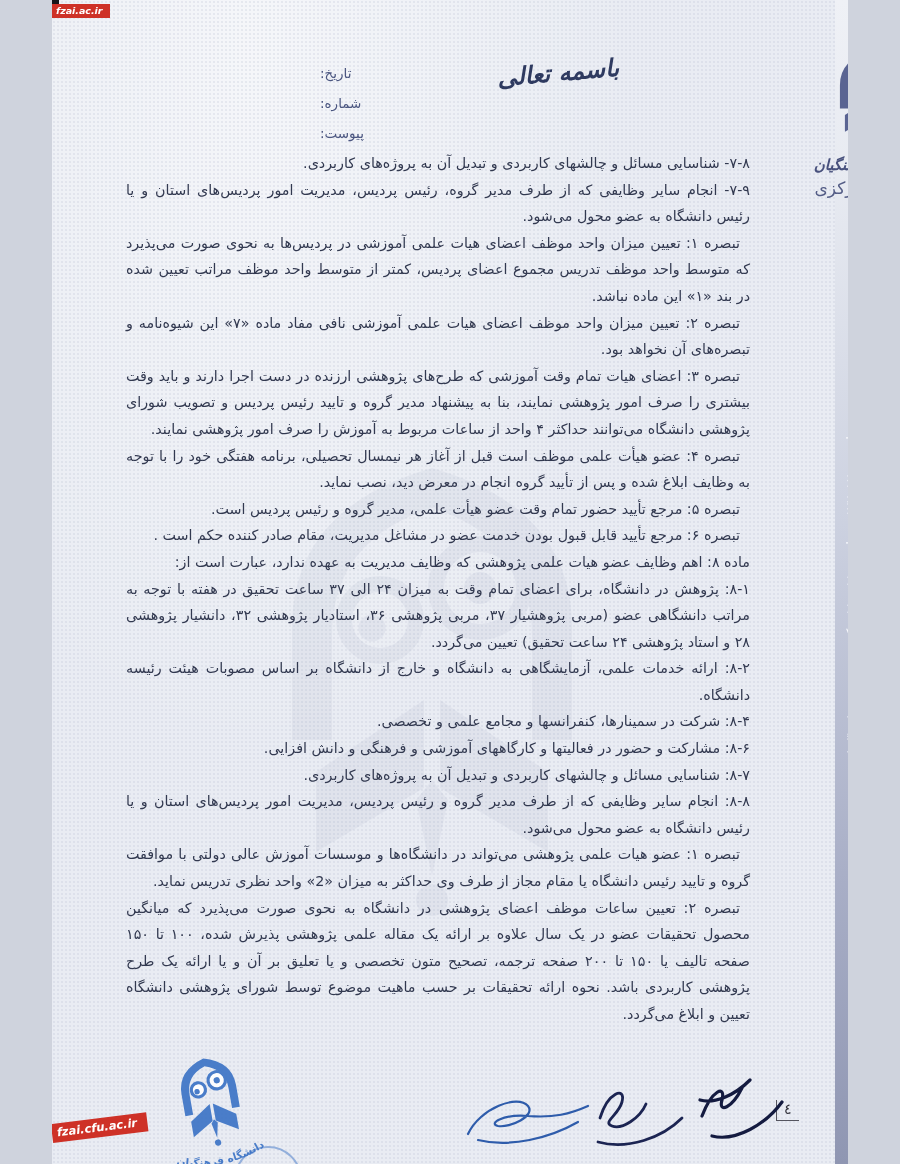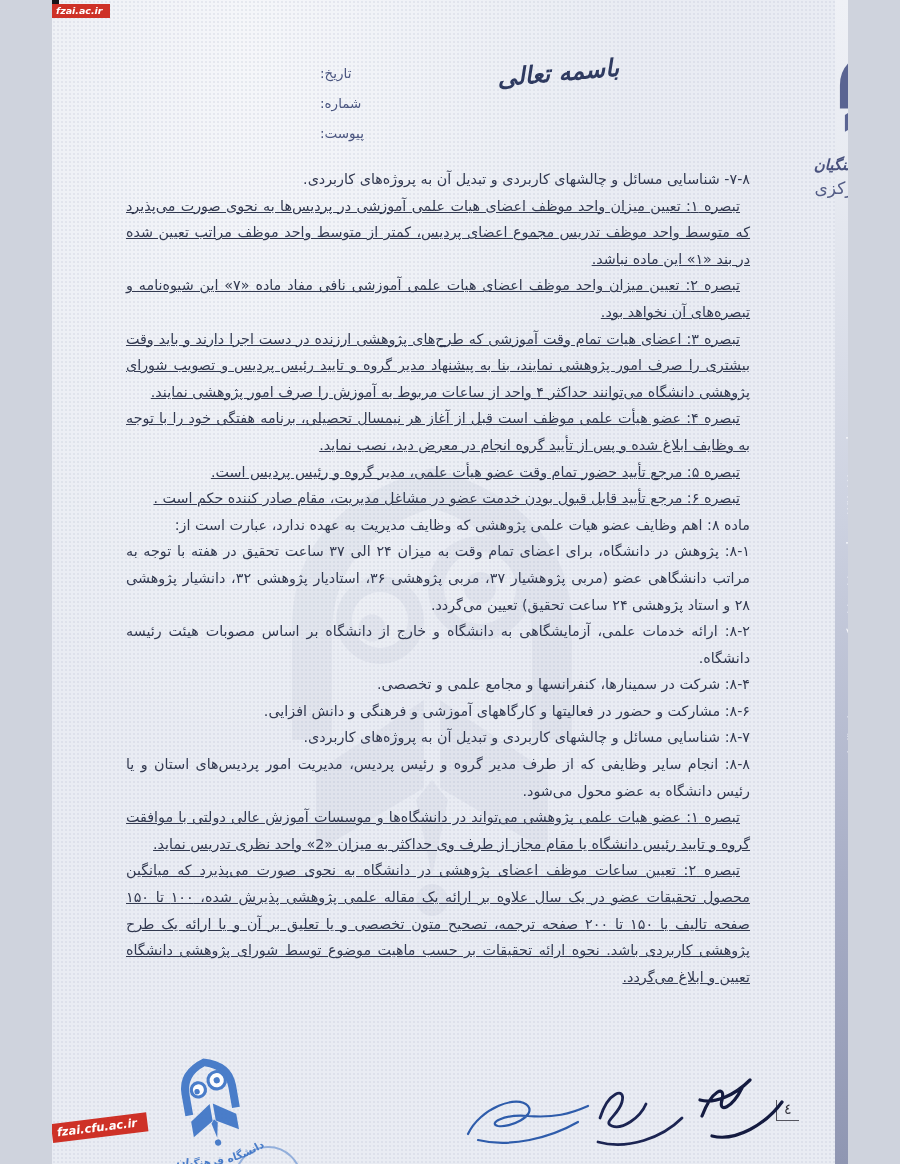--- a/index.html
+++ b/index.html
@@ -38,23 +38,23 @@
     font-size:24px;color:#2e3a60;transform:rotate(-5deg);}
   .logo-block{position:absolute;left:742px;top:42px;width:150px;text-align:center;color:#5a6492;}
   .logo-block svg{width:100px;height:108px;}
   .logo-uni{font-size:15px;font-weight:bold;font-style:italic;color:#48517d;direction:rtl;margin-top:2px;}
   .logo-org{font-size:17px;color:#545d86;direction:rtl;margin-top:4px;}
   
   .wm-logo{position:absolute;left:110px;top:420px;width:540px;height:520px;
     color:#5a6492;opacity:.06;pointer-events:none;}
   
   .doc-body{position:absolute;left:74px;top:150px;width:624px;direction:rtl;
-    text-align:justify;font-size:14.3px;line-height:26.6px;color:#323950;margin-top:16px;}
+    text-align:justify;font-size:14.3px;line-height:26.6px;color:#323950;}
   .body-par{margin:0;}
-  .indent{text-indent:10px;text-decoration:underline;}
+  .indent{text-indent:10px;}
   
   .pagenum{position:absolute;left:724px;top:1100px;font-size:14px;color:#2f2f38;
     border-left:1.5px solid #55555f;border-bottom:1.5px solid #55555f;padding:1px 7px 3px 7px;}
   .signatures{position:absolute;left:398px;top:1056px;width:392px;height:108px;}
   .stamp{position:absolute;left:86px;top:1050px;width:152px;height:130px;
     color:#3d74c6;opacity:.92;transform:rotate(-10deg);}
   .stamp2{position:absolute;left:182px;top:1146px;width:64px;height:64px;
     border:2.5px solid rgba(61,116,198,.5);border-radius:50%;}
 </style>
 </head>
@@ -106,20 +106,21 @@
   </div>
 
   <div class="wm-logo">
     <svg viewBox="0 0 120 130" width="540" height="520">
         <use href="#cfu-emblem"></use>
       </svg>
   </div>
 
   <div class="doc-body">
       <p class="body-par">۷-۸- شناسایی مسائل و چالشهای کاربردی و تبدیل آن به پروژه‌های کاربردی.</p>
+      <p class="body-par">۷-۹- انجام سایر وظایفی که از طرف مدیر گروه، رئیس پردیس، مدیریت امور پردیس‌های استان و یا رئیس دانشگاه به عضو محول می‌شود.</p>
       <p class="body-par indent">تبصره ۱: تعیین میزان واحد موظف اعضای هیات علمی آموزشی در پردیس‌ها به نحوی صورت می‌پذیرد که متوسط واحد موظف تدریس مجموع اعضای پردیس، کمتر از متوسط واحد موظف مراتب تعیین شده در بند «۱» این ماده نباشد.</p>
       <p class="body-par indent">تبصره ۲: تعیین میزان واحد موظف اعضای هیات علمی آموزشی نافی مفاد ماده «۷» این شیوه‌نامه و تبصره‌های آن نخواهد بود.</p>
       <p class="body-par indent">تبصره ۳: اعضای هیات تمام وقت آموزشی که طرح‌های پژوهشی ارزنده در دست اجرا دارند و باید وقت بیشتری را صرف امور پژوهشی نمایند، بنا به پیشنهاد مدیر گروه و تایید رئیس پردیس و تصویب شورای پژوهشی دانشگاه می‌توانند حداکثر ۴ واحد از ساعات مربوط به آموزش را صرف امور پژوهشی نمایند.</p>
       <p class="body-par indent">تبصره ۴: عضو هیأت علمی موظف است قبل از آغاز هر نیمسال تحصیلی، برنامه هفتگی خود را با توجه به وظایف ابلاغ شده و پس از تأیید گروه انجام در معرض دید، نصب نماید.</p>
       <p class="body-par indent">تبصره ۵: مرجع تأیید حضور تمام وقت عضو هیأت علمی، مدیر گروه و رئیس پردیس است.</p>
       <p class="body-par indent">تبصره ۶: مرجع تأیید قابل قبول بودن خدمت عضو در مشاغل مدیریت، مقام صادر کننده حکم است .</p>
       <p class="body-par">ماده ۸: اهم وظایف عضو هیات علمی پژوهشی که وظایف مدیریت به عهده ندارد، عبارت است از:</p>
       <p class="body-par">۸-۱: پژوهش در دانشگاه، برای اعضای تمام وقت به میزان ۲۴ الی ۳۷ ساعت تحقیق در هفته با توجه به مراتب دانشگاهی عضو (مربی پژوهشیار ۳۷، مربی پژوهشی ۳۶، استادیار پژوهشی ۳۲، دانشیار پژوهشی ۲۸ و استاد پژوهشی ۲۴ ساعت تحقیق) تعیین می‌گردد.</p>
       <p class="body-par">۸-۲: ارائه خدمات علمی، آزمایشگاهی به دانشگاه و خارج از دانشگاه بر اساس مصوبات هیئت رئیسه دانشگاه.</p>
       <p class="body-par">۸-۴: شرکت در سمینارها، کنفرانسها و مجامع علمی و تخصصی.</p>

